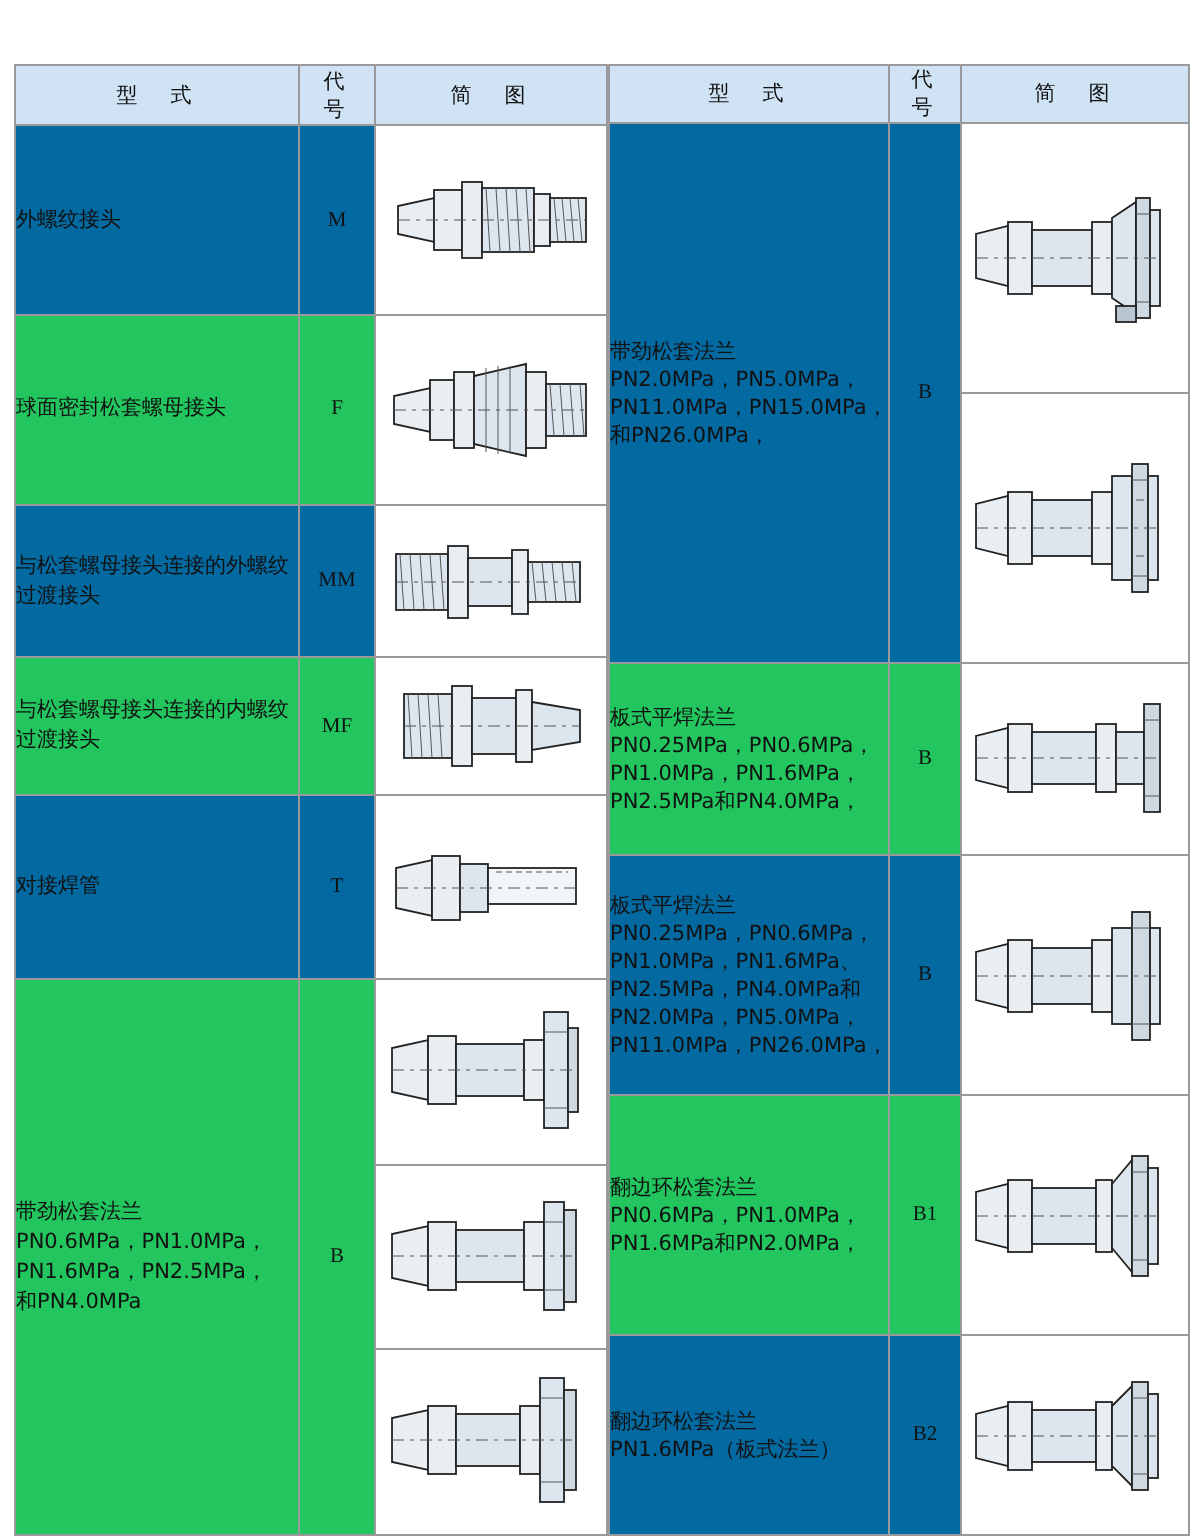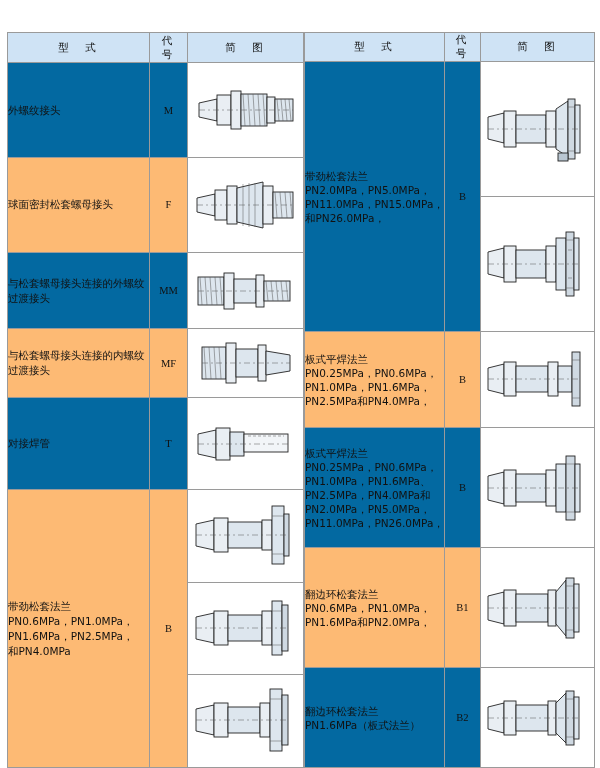--- a/index.html
+++ b/index.html
@@ -57,21 +57,21 @@
   }
   .c-code {
     text-align: center;
     font-size: 13px;
     font-family: "Liberation Serif", "DejaVu Serif", serif;
   }
   .c-fig {
     background: #fff;
     position: relative;
   }
-  .yellow { background: #fdba74; }
+  .yellow { background: #22c55e; }
   .white  { background: #0369a1; }
 
   .fig-wrap {
     width: 100%;
     height: 100%;
     display: flex;
     align-items: center;
     justify-content: center;
   }
   svg { display: block; }

